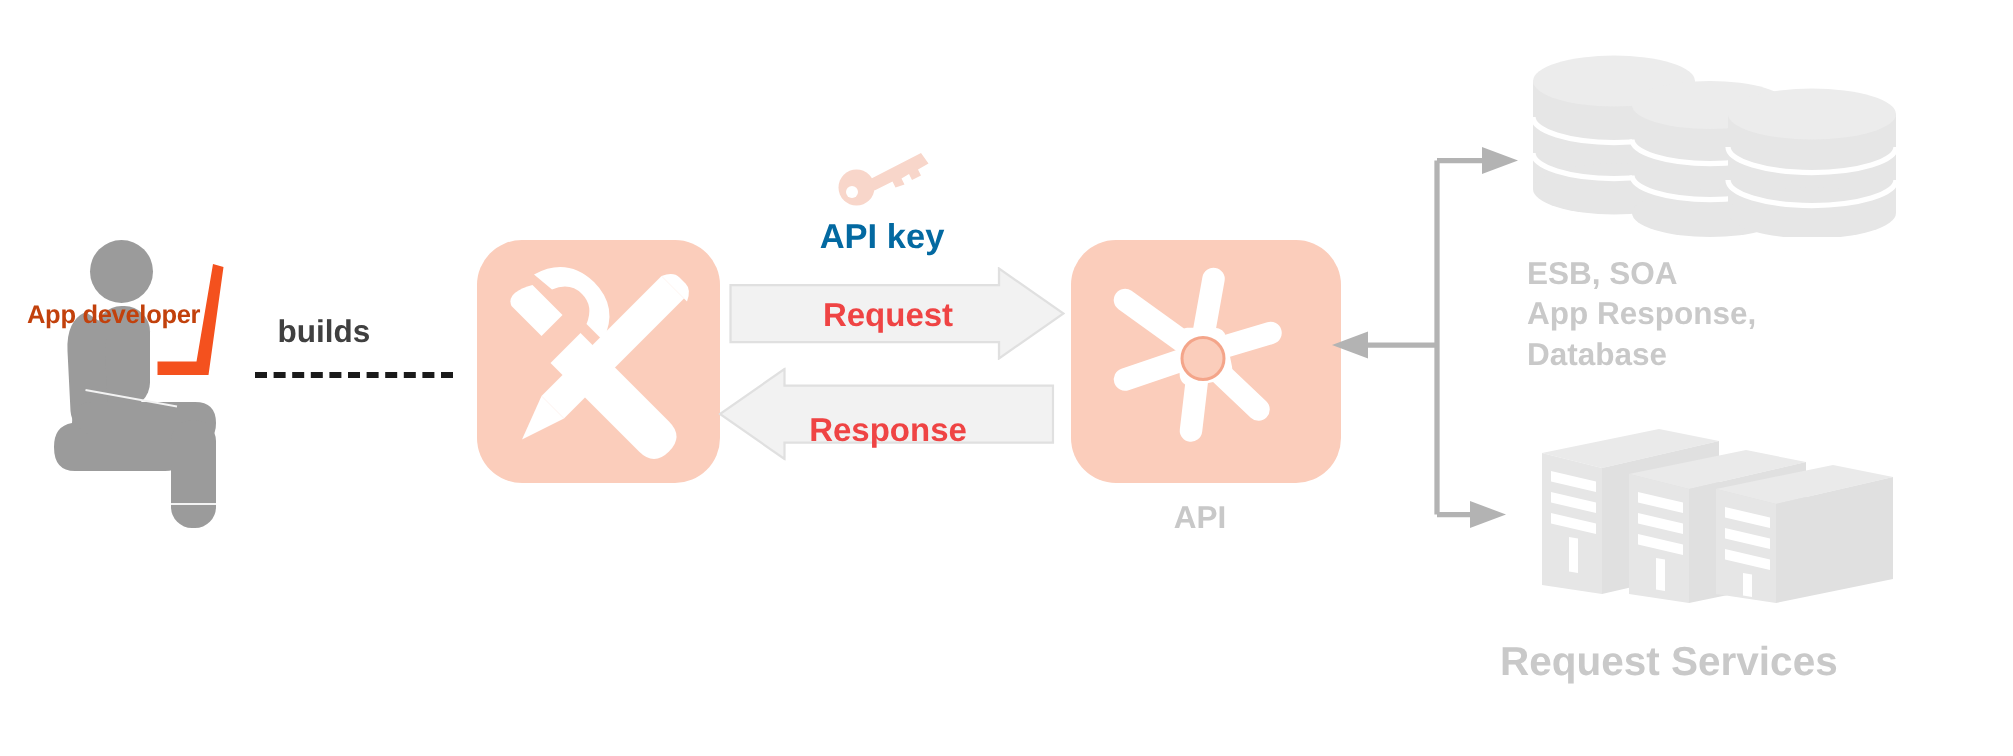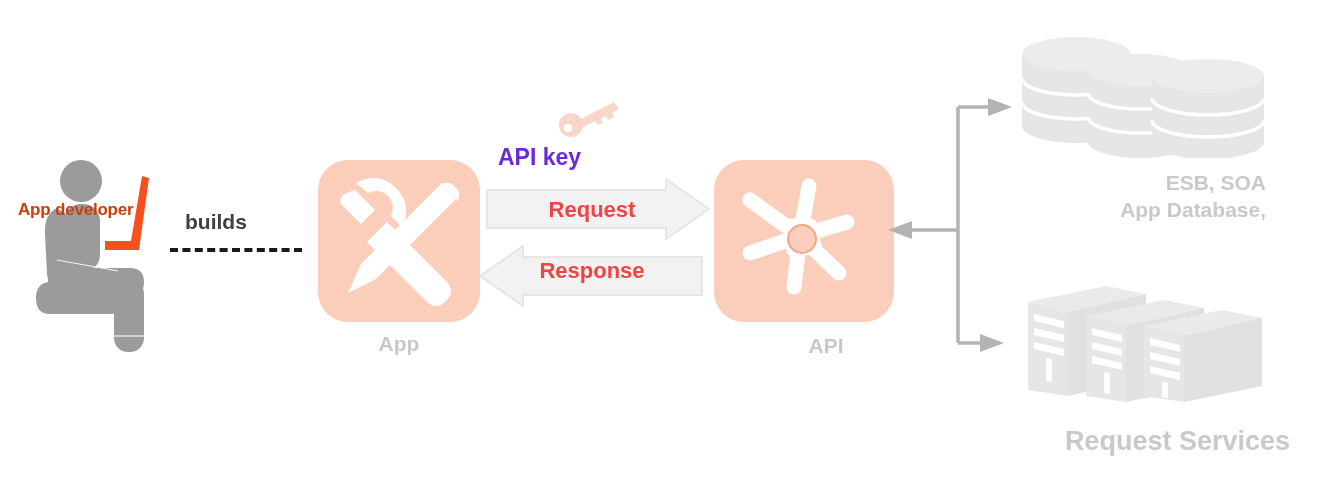--- a/index.html
+++ b/index.html
@@ -63,61 +63,61 @@
 
   .node-label {
     position: absolute;
     font-size: 21px;
     font-weight: bold;
     color: #c8c8c8;
     text-align: center;
     white-space: nowrap;
   }
   #app-label { left: 318px; top: 332px; width: 162px; }
-  #api-label { left: 736px; top: 334px; width: 180px; }
+  #api-label { left: 710px; top: 334px; width: 180px; }
 
   
   #api-key-icon { left: 558px; top: 99px; width: 64px; height: 40px; }
   .api-key-label {
     position: absolute;
     left: 498px;
     top: 144px;
     width: 180px;
-    text-align: left;
+    text-align: center;
     font-size: 23px;
     font-weight: bold;
-    color: #6d28d9;
+    color: #0369a1;
     white-space: nowrap;
   }
 
   
   #request-arrow  { left: 486px; top: 178px; width: 224px; height: 62px; }
   #response-arrow { left: 479px; top: 245px; width: 224px; height: 62px; }
 
   .flow-text {
     position: absolute;
     font-size: 22px;
     font-weight: bold;
     color: #ef4444;
     text-align: center;
     white-space: nowrap;
   }
   #request-text  { left: 492px; top: 197px; width: 200px; }
-  #response-text { left: 492px; top: 258px; width: 200px; }
+  #response-text { left: 492px; top: 274px; width: 200px; }
 
   
   #backend-connector { left: 880px; top: 80px; width: 160px; height: 290px; }
 
   
   #database-icon { left: 1016px; top: 32px;  width: 252px; height: 126px; }
   #servers-icon  { left: 1022px; top: 278px; width: 248px; height: 124px; }
 
   .backend-label {
     position: absolute;
-    text-align: right;
+    text-align: left;
     font-weight: bold;
     color: #c9c9c9;
     line-height: 1.28;
   }
   #esb-label {
     left: 1018px; top: 170px; width: 248px;
     font-size: 21px;
   }
   #backend-services-label {
     left: 1000px; top: 424px; width: 290px;
@@ -171,21 +171,20 @@
         <path d="M23 44 L43 64 L57 50 L37 30 q-18 5 -14 14 z"></path>
         <path d="M69 62 L128 121 q10 10 0 20 q-10 10 -20 0 L49 82 Z"></path>
         <circle cx="118" cy="131" r="10"></circle>
       </g>
 
       <g fill="#FBCDBB">
         <path d="M0 0 L0 0"></path>
       </g>
     </svg>
   </div>
-  <div class="node-label" id="app-label">App</div>
 
   <div class="abs" id="api-key-icon">
     <svg width="64" height="40" viewBox="0 0 64 40">
       <g fill="#f8d6ca">
         <circle cx="13" cy="26" r="12"></circle>
         <circle cx="10" cy="29" r="4" fill="#ffffff"></circle>
         <path d="M21 21 L56 3 L61 10 L54 14 L56 18 L50 21 L48 17 L43 20 L45 24 L39 26 L37 22 L25 28 Z"></path>
       </g>
     </svg>
   </div>
@@ -275,21 +274,22 @@
         </g>
         <g stroke="#ffffff" stroke-width="3.5" fill="none">
           <path d="M136 66 a56 17 0 0 0 112 0"></path>
           <path d="M136 88 a56 17 0 0 0 112 0"></path>
         </g>
       </g>
     </svg>
   </div>
   <div class="backend-label" id="esb-label">
     <div>ESB, SOA</div>
-    <div>App Database,</div>
+    <div>App Response,</div>
+    <div>Database</div>
   </div>
 
   <div class="abs" id="servers-icon">
     <svg width="248" height="124" viewBox="0 0 248 124">
       <g>
 
         <polygon points="6,24 84,8 124,16 46,34" fill="#eaeaea"></polygon>
         <polygon points="6,24 46,34 46,118 6,112" fill="#e6e6e6"></polygon>
         <polygon points="46,34 124,16 124,100 46,118" fill="#e0e0e0"></polygon>
         <g fill="#ffffff">

